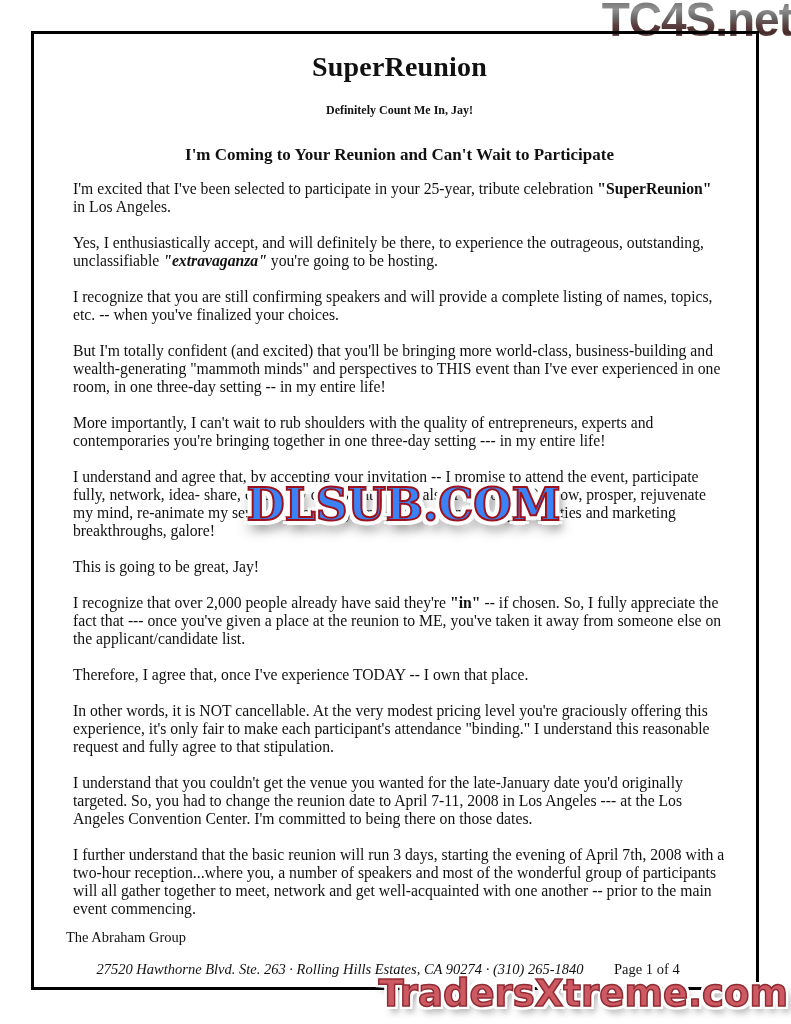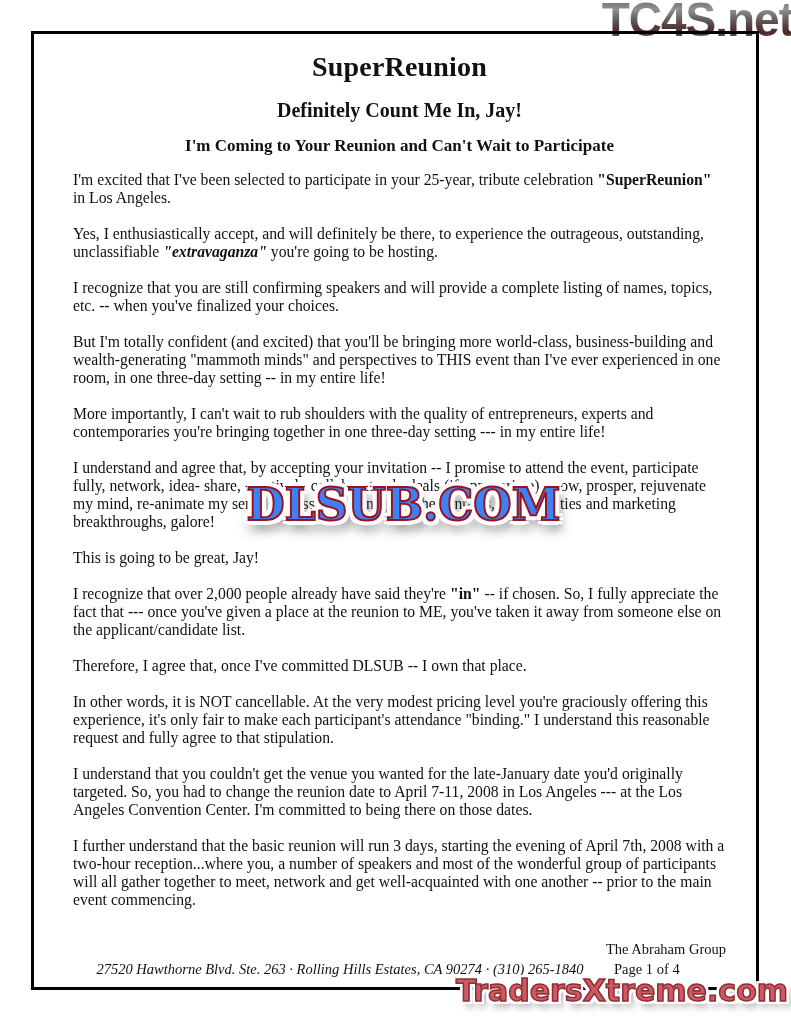--- a/index.html
+++ b/index.html
@@ -16,35 +16,35 @@
   }
   .content{
     position:absolute;left:34px;top:34px;width:721px;height:952px;
     padding:16px 29px 0 39px;box-sizing:border-box;z-index:1;
   }
   .doc-title{
     margin:0;text-align:center;font-size:28px;font-weight:bold;
     line-height:34px;letter-spacing:0.2px;
   }
   .doc-subtitle{
-    margin:16px 0 0;text-align:center;font-size:20px;font-weight:bold;line-height:20px;
+    margin:16px 0 0;text-align:center;font-size:12px;font-weight:bold;line-height:20px;
   }
   .doc-subheading{
-    margin:15px 0 0;text-align:center;font-size:17px;font-weight:bold;line-height:22px;
+    margin:24px 0 0;text-align:center;font-size:17px;font-weight:bold;line-height:22px;
   }
   .paragraphs{margin-top:14px;}
   .paragraphs p{
     margin:2px 0 18px;font-size:15.7px;line-height:18px;text-align:left;font-family:Liberation Serif, serif;
   }
   .paragraphs .b{font-weight:bold;}
   .paragraphs .bi{font-weight:bold;font-style:italic;}
   .footer{
     position:absolute;left:32px;right:29px;bottom:8px;font-size:14.5px;line-height:17px;
   }
-  .footer-org{text-align:right;margin-bottom:3px;}
+  .footer-org{text-align:left;margin-bottom:15px;}
   .footer-line2{display:flex;align-items:baseline;}
   .footer-address{flex:1;text-align:center;font-style:italic;}
   .footer-page{width:112px;text-align:left;}
 
   
   .logo-top{
     position:absolute;top:-4px;right:-2px;z-index:0;
     font-family:"Liberation Sans", sans-serif;font-weight:bold;
     font-size:46px;letter-spacing:-1px;line-height:1;
     background:linear-gradient(180deg,#5e5e5e 0%,#919191 30%,#6c6c6c 46%,#5a3d3d 64%,#472a2a 80%,#bb9394 97%);
@@ -56,23 +56,23 @@
     z-index:2;font-family:"DejaVu Serif", serif;font-weight:bold;
     font-size:44px;line-height:1;letter-spacing:0px;white-space:nowrap;
     color:#3b82f6;
     -webkit-text-stroke:2px #9c121c;
     text-shadow:
       -4px -4px 0 #fff, 4px -4px 0 #fff, -4px 4px 0 #fff, 4px 4px 0 #fff,
       -5px 0 0 #fff, 5px 0 0 #fff, 0 -5px 0 #fff, 0 5px 0 #fff,
       6px 9px 10px rgba(70,70,70,0.55), -3px 10px 12px rgba(70,70,70,0.35);
   }
   .logo-bottom{
-    position:absolute;bottom:18px;right:3px;z-index:3;
+    position:absolute;bottom:12px;right:3px;z-index:3;
     font-family:"DejaVu Sans", sans-serif;font-weight:bold;
-    font-size:30px;line-height:1;white-space:nowrap;
+    font-size:37px;line-height:1;white-space:nowrap;
     color:#cd5a63;
     -webkit-text-stroke:1.5px #8f2b33;
     text-shadow:
       -3px -3px 0 #fff, 3px -3px 0 #fff, -3px 3px 0 #fff, 3px 3px 0 #fff,
       -3px 0 0 #fff, 3px 0 0 #fff, 0 -3px 0 #fff, 0 3px 0 #fff,
       4px 6px 7px rgba(90,90,90,0.6);
   }
 </style>
 </head>
 <body>
@@ -88,21 +88,21 @@
 
   <div class="paragraphs">
       <p><span>I'm excited that I've been selected to participate in your 25-year, tribute celebration </span><span class="b">"SuperReunion"</span><span> in Los Angeles.</span></p>
       <p><span>Yes, I enthusiastically accept, and will definitely be there, to experience the outrageous, outstanding, unclassifiable </span><span class="bi">"extravaganza"</span><span> you're going to be hosting.</span></p>
       <p><span>I recognize that you are still confirming speakers and will provide a complete listing of names, topics, etc. -- when you've finalized your choices.</span></p>
       <p><span>But I'm totally confident (and excited) that you'll be bringing more world-class, business-building and wealth-generating "mammoth minds" and perspectives to THIS event than I've ever experienced in one room, in one three-day setting -- in my entire life!</span></p>
       <p><span>More importantly, I can't wait to rub shoulders with the quality of entrepreneurs, experts and contemporaries you're bringing together in one three-day setting --- in my entire life!</span></p>
       <p><span>I understand and agree that, by accepting your invitation -- I promise to attend the event, participate fully, network, idea- share, creatively collaborate, do deals (if appropriate), grow, prosper, rejuvenate my mind, re-animate my sense of possibility, and gain the contacts, opportunities and marketing breakthroughs, galore!</span></p>
       <p><span>This is going to be great, Jay!</span></p>
       <p><span>I recognize that over 2,000 people already have said they're </span><span class="b">"in"</span><span> -- if chosen. So, I fully appreciate the fact that --- once you've given a place at the reunion to ME, you've taken it away from someone else on the applicant/candidate list.</span></p>
-      <p><span>Therefore, I agree that, once I've committed DLSUB -- I own that place.</span></p>
+      <p><span>Therefore, I agree that, once I've experience TODAY -- I own that place.</span></p>
       <p><span>In other words, it is NOT cancellable. At the very modest pricing level you're graciously offering this experience, it's only fair to make each participant's attendance "binding." I understand this reasonable request and fully agree to that stipulation.</span></p>
       <p><span>I understand that you couldn't get the venue you wanted for the late-January date you'd originally targeted. So, you had to change the reunion date to April 7-11, 2008 in Los Angeles --- at the Los Angeles Convention Center. I'm committed to being there on those dates.</span></p>
       <p><span>I further understand that the basic reunion will run 3 days, starting the evening of April 7th, 2008 with a two-hour reception...where you, a number of speakers and most of the wonderful group of participants will all gather together to meet, network and get well-acquainted with one another -- prior to the main event commencing.</span></p>
     </div>
 
   <div class="footer">
     <div class="footer-org">The Abraham Group</div>
     <div class="footer-line2">
       <div class="footer-address">27520 Hawthorne Blvd. Ste. 263 · Rolling Hills Estates, CA 90274 · (310) 265-1840</div>
       <div class="footer-page">Page 1 of 4</div>

